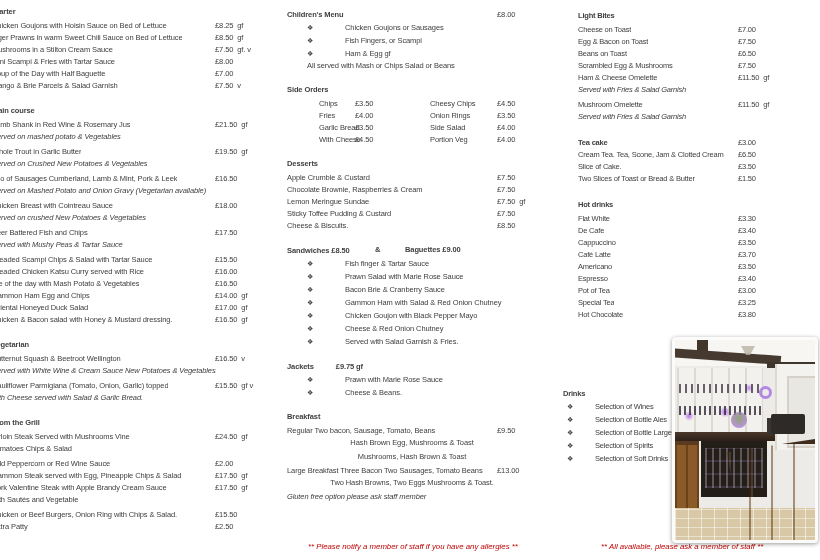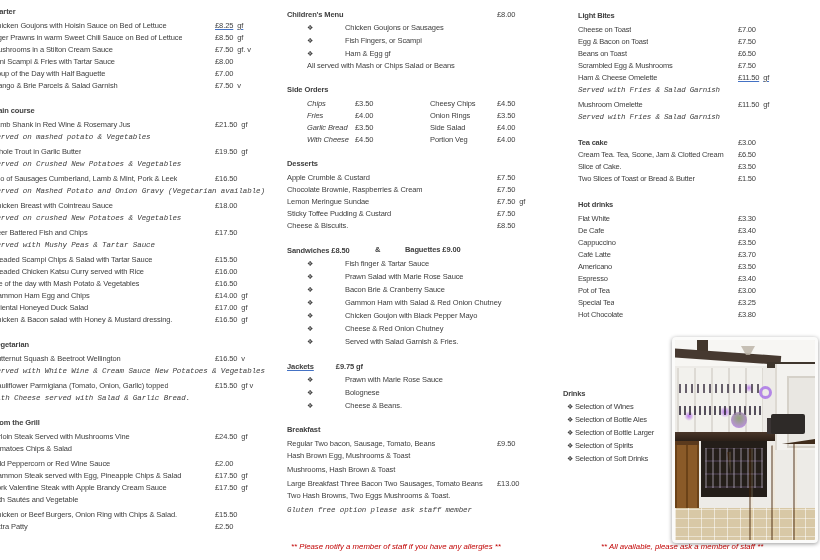--- a/index.html
+++ b/index.html
@@ -16,50 +16,50 @@
 
   .sec { position:relative; }
   #col-left .sec  { margin-bottom:13px; }
   #col-mid .sec   { margin-bottom:12px; }
   #col-right .sec { margin-bottom:14px; padding-left:15px; }
   #col-right .sec.nopad { padding-left:0; margin-top:66px; }
 
   .h { font-weight:700; line-height:12px; height:12px; margin-bottom:2px; white-space:nowrap; }
   .row { position:relative; height:12px; line-height:12px; white-space:nowrap; }
   .note-row { margin-bottom:3px; }
-  .sec-breakfast .note-row { margin-bottom:2px; }
+  .sec-breakfast .note-row { margin-bottom:2px;text-align:center; }
   .nm { display:inline-block; max-width:220px; overflow:hidden; vertical-align:top; }
   .nm.h { margin-bottom:16px; }
-  .it { font-style:italic;font-family:Liberation Mono, monospace; }
+  .it { font-style:italic; }
 
   .price { position:absolute; top:0; white-space:nowrap; }
   #col-left .price  { left:223px; }
   #col-mid .price   { left:210px; }
   #col-right .price { left:160px; }
   .tag { margin-left:4px; }
-  .plink, .jlink { text-decoration:underline; text-decoration-color:#4472c4; }
+  .plink, .jlink { text-decoration-color:#4472c4; }
 
   .hrow { height:13px; line-height:13px; }
   .brow { height:13px; line-height:13px; }
   .dia { position:absolute; left:20px; top:0; font-size:7px; }
   .btxt { position:absolute; left:58px; top:0; }
   #col-right .brow .dia { left:4px; }
-  #col-right .brow .btxt { left:12px; }
+  #col-right .brow .btxt { left:32px; }
   .frow span { margin-left:20px; }
   .amp { position:absolute; left:88px; }
   .t2  { position:absolute; left:118px; }
   .inprice { margin-left:22px; font-weight:700; }
 
-  .trow .c0 { position:absolute; left:20px;font-style:italic; }
+  .trow .c0 { position:absolute; left:32px; }
   .trow .c1 { position:absolute; left:68px; }
   .trow .c2 { position:absolute; left:143px; }
   .trow .c3 { position:absolute; left:210px; }
 
   .footnote-red { position:absolute; top:542px; font-style:italic; color:#c00000; font-size:7.8px; letter-spacing:0; }
-  #note-allergy { left:291px; }
+  #note-allergy { left:308px; }
   #note-avail   { left:601px; }
 
   
   .photo { position:absolute; left:672px; top:337px; width:146px; height:206px;
     background:#edebe7; border:3px solid #fbfbfa; border-radius:4px;
     box-shadow:0 1px 4px rgba(0,0,0,.4); overflow:hidden; }
   .photo > div { position:absolute; }
   .ph-ceiling { left:0; top:0; width:100%; height:26px; background:#f7f6f3; }
   .ph-beam  { left:-6px; top:12px; width:112px; height:9px; background:#463930; transform:rotate(4deg); }
   .ph-beamstub { left:22px; top:0; width:11px; height:17px; background:#42362b; }
@@ -233,24 +233,20 @@
       </div>
     </div>
     <div class="sec sec-bullets">
       <div class="row hrow"><span class="h jlink">Jackets</span><span class="inprice">£9.75 gf</span></div>
       <div class="row brow">
         <span class="dia">❖</span>
         <span class="btxt">Prawn with Marie Rose Sauce</span>
       </div>
       <div class="row brow">
         <span class="dia">❖</span>
-        <span class="btxt">Bolognese</span>
-      </div>
-      <div class="row brow">
-        <span class="dia">❖</span>
         <span class="btxt">Cheese &amp; Beans.</span>
       </div>
     </div>
     <div class="sec sec-breakfast">
       <div class="h">Breakfast</div>
       <div class="row"><span class="nm">Regular Two bacon, Sausage, Tomato, Beans</span><span class="price">£9.50</span></div>
       <div class="row note-row"><span>Hash Brown Egg, Mushrooms &amp; Toast</span></div>
       <div class="row note-row"><span>Mushrooms, Hash Brown &amp; Toast</span></div>
       <div class="row"><span class="nm">Large Breakfast Three Bacon Two Sausages, Tomato Beans</span><span class="price">£13.00</span></div>
       <div class="row note-row"><span>Two Hash Browns, Two Eggs Mushrooms &amp; Toast.</span></div>

